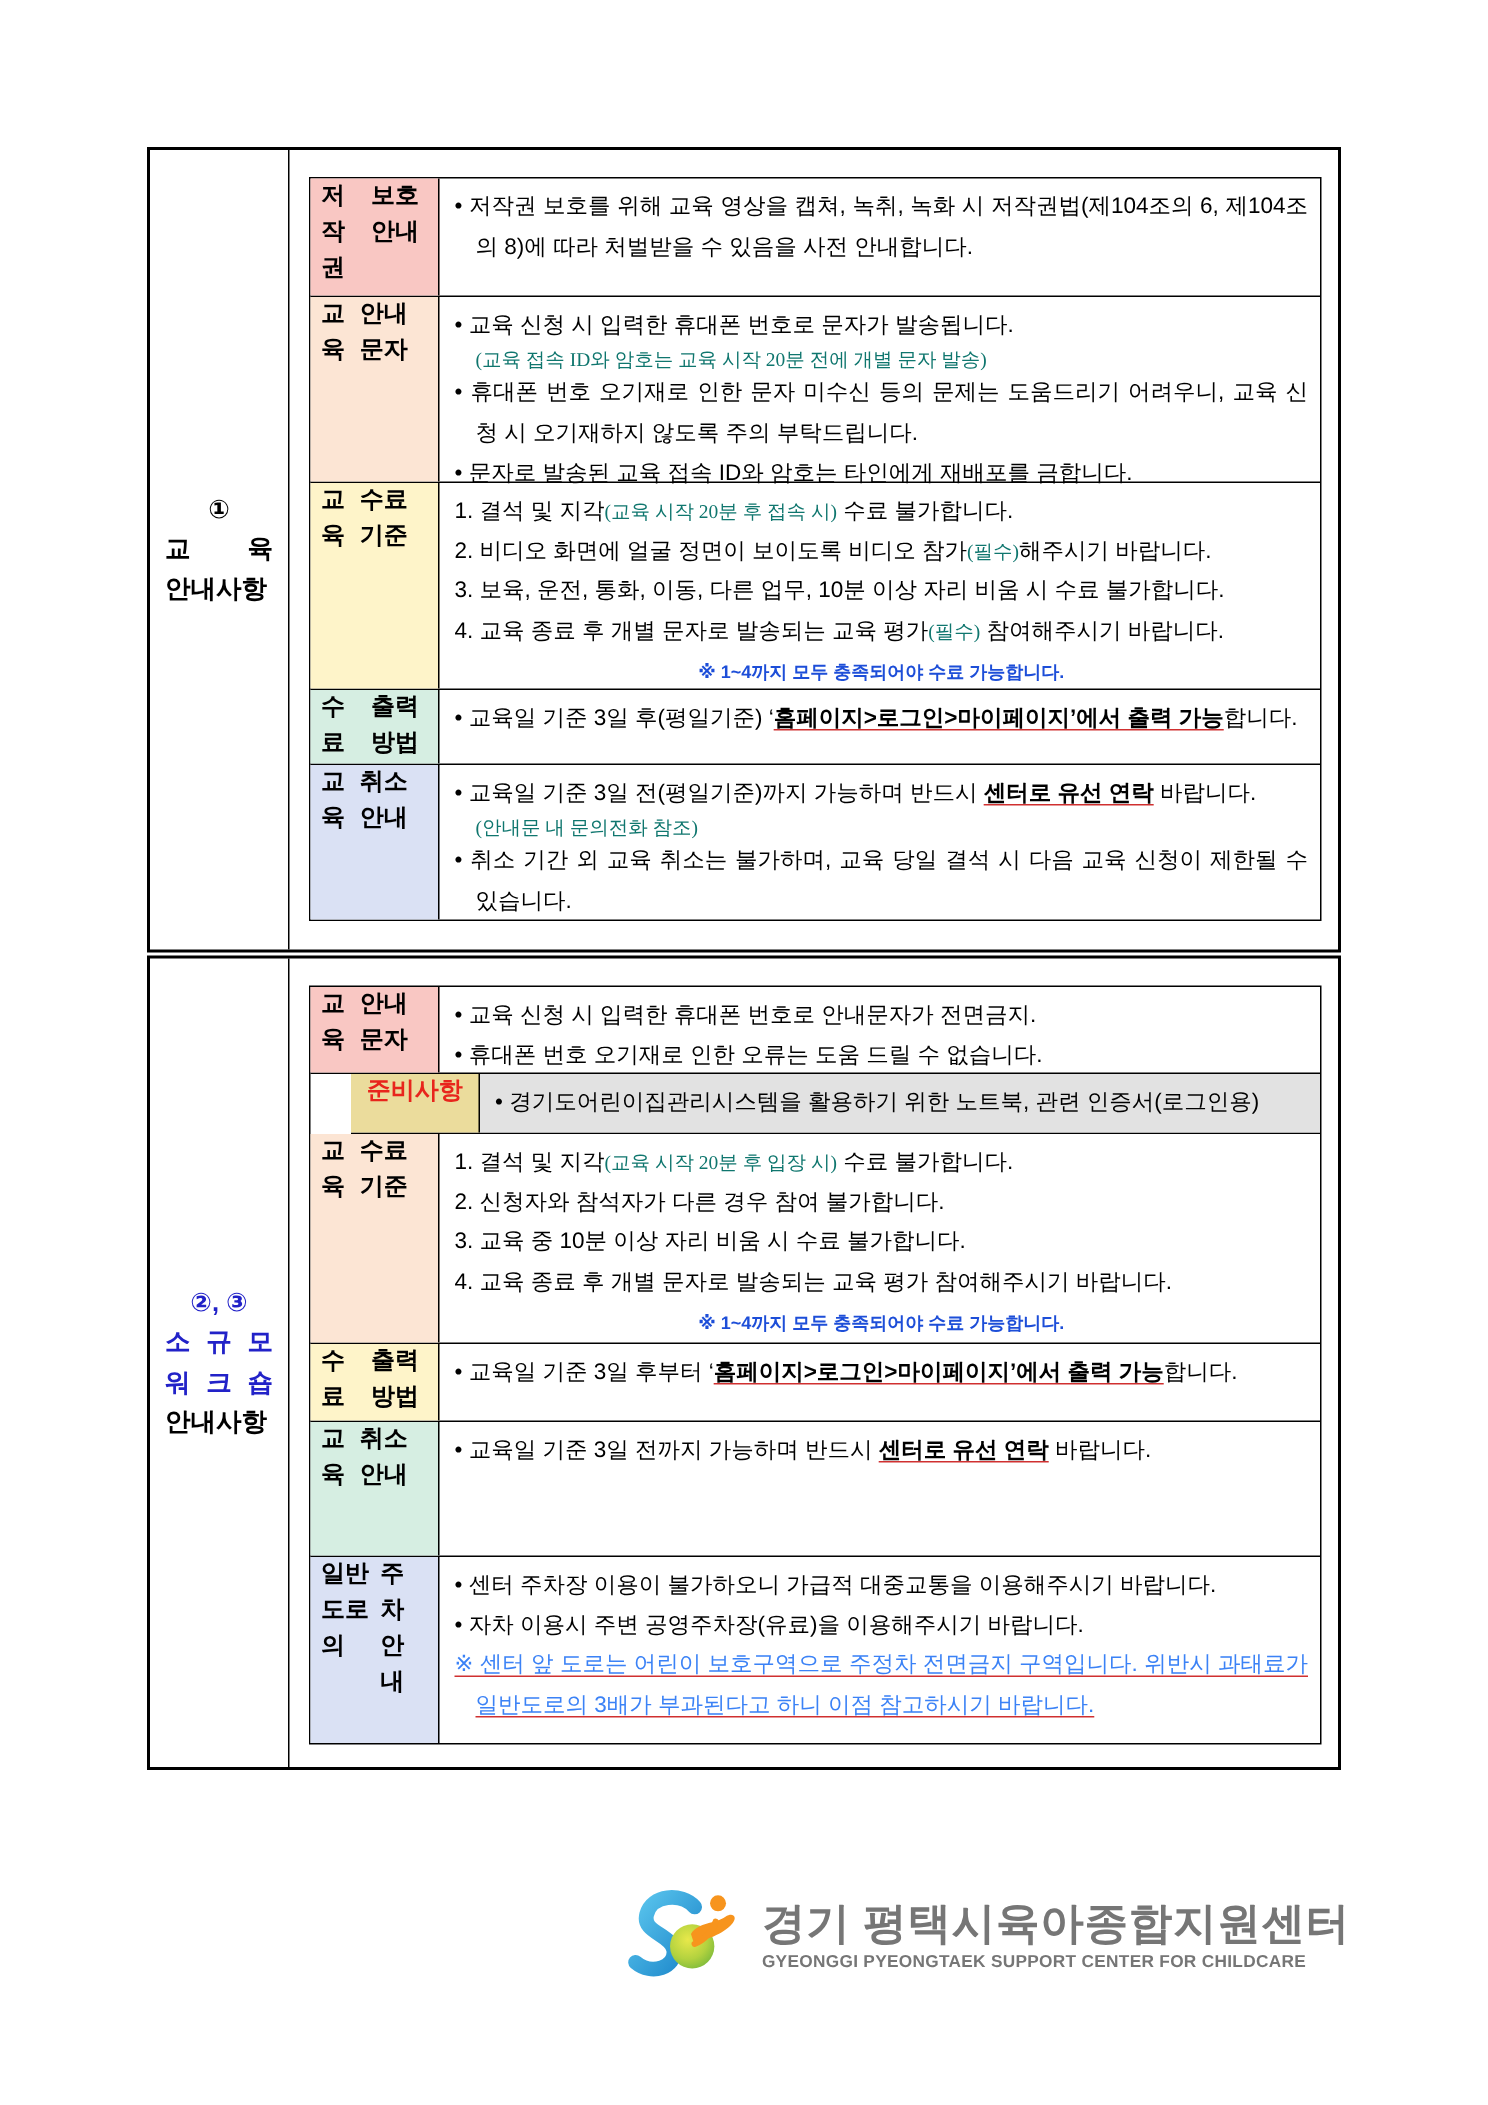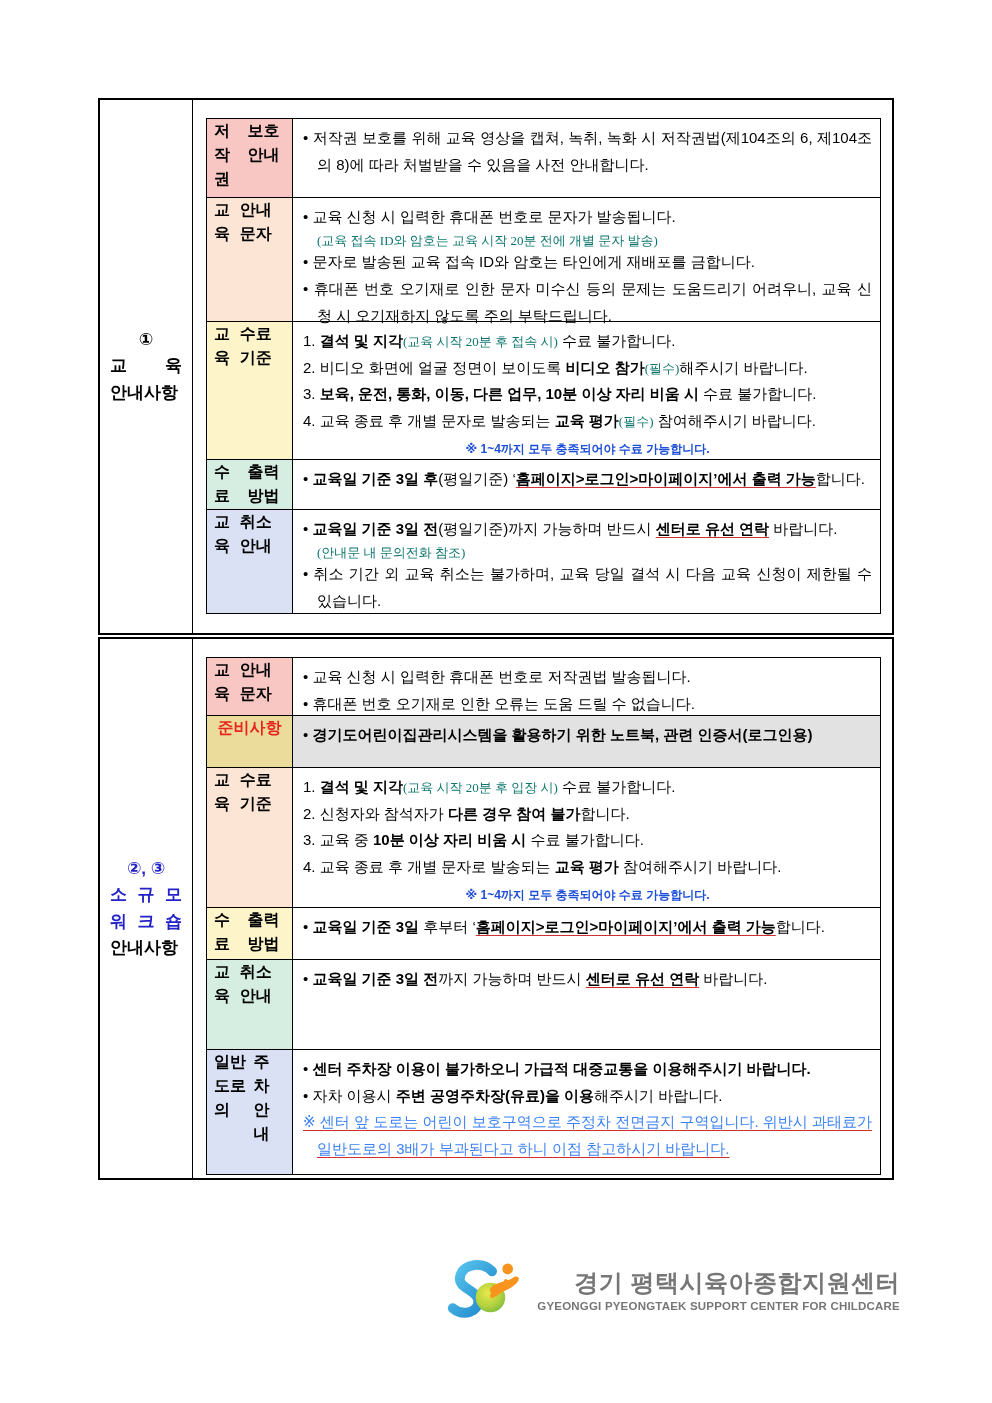--- a/index.html
+++ b/index.html
@@ -68,21 +68,21 @@
     line-height: 1.78;
     text-align: justify;
     padding-left: 14px;
     text-indent: -14px;
   }
   .line.num { padding-left: 18px; text-indent: -18px; }
   .line.center { text-align: center; text-align-last: center; padding-left: 0; text-indent: 0; }
   .line.sub { line-height: 1.25; padding-left: 14px; text-indent: 0; }
   .line.flush { padding-left: 0; text-indent: 0; }
   
-  .b { font-weight: bold; }
+  .b { font-weight: normal; }
   .blue { color: #0f766e; font-size: 13px; font-family: Liberation Serif, serif; }
   .red { color: #1d4ed8; font-weight: bold; font-size: 12px; }
   .bu {
     font-weight: bold;
     text-decoration: underline;
     text-decoration-color: #d03030;
     text-underline-offset: 3px;
   }
   .note {
     color: #3b82f6;
@@ -95,26 +95,25 @@
     position: absolute;
     top: 1258px;
     right: 92px;
     display: flex;
     align-items: center;
     gap: 8px;
   }
   .logo-icon { width: 82px; height: 66px; }
   .org-text { display: flex; flex-direction: column; }
   .org-kr {
-    font-size: 24px;
+    font-size: 29px;
     font-weight: bold;
     color: #767676;
     letter-spacing: 0.5px;
     line-height: 1.1;
-    text-align: right;
   }
   .org-en {
     font-size: 11.5px;
     font-weight: bold;
     color: #767676;
     letter-spacing: 0.2px;
     margin-top: 3px;
   }
 </style>
 </head>
@@ -142,22 +141,22 @@
         </div>
 
         <div class="irow" style="height: 124px;">
           <div class="ihead" style="background:#fce5d4;">
             <div class="hl">교  육</div>
             <div class="hl">안내문자</div>
           </div>
           <div class="icell">
               <div class="line"><span>• 교육 신청 시 입력한 휴대폰 번호로 문자가 발송됩니다.</span></div>
               <div class="line sub"><span class="blue">(교육 접속 ID와 암호는 교육 시작 20분 전에 개별 문자 발송)</span></div>
+              <div class="line"><span>• 휴대폰 번호 오기재로 인한 문자 미수신 등의 문제는 도움드리기 어려우니, 교육 신청 시 오기재하지 않도록 주의 부탁드립니다.</span></div>
               <div class="line"><span>• 문자로 발송된 교육 접속 ID와 암호는 타인에게 재배포를 금합니다.</span></div>
-              <div class="line"><span>• 휴대폰 번호 오기재로 인한 문자 미수신 등의 문제는 도움드리기 어려우니, 교육 신청 시 오기재하지 않도록 주의 부탁드립니다.</span></div>
             </div>
         </div>
 
         <div class="irow" style="height: 138px;">
           <div class="ihead" style="background:#fef4c9;">
             <div class="hl">교  육</div>
             <div class="hl">수료기준</div>
           </div>
           <div class="icell">
               <div class="line num"><span>1. </span><span class="b">결석 및 지각</span><span class="blue">(교육 시작 20분 후 접속 시)</span><span> 수료 불가합니다.</span></div>
@@ -203,26 +202,26 @@
     </div>
     <div class="outer-content">
       <div class="inner">
 
         <div class="irow" style="height: 58px;">
           <div class="ihead" style="background:#f9c7c3;">
             <div class="hl">교  육</div>
             <div class="hl">안내문자</div>
           </div>
           <div class="icell">
-              <div class="line"><span>• 교육 신청 시 입력한 휴대폰 번호로 저작권법 발송됩니다.</span></div>
+              <div class="line"><span>• 교육 신청 시 입력한 휴대폰 번호로 안내문자가 전면금지.</span></div>
               <div class="line"><span>• 휴대폰 번호 오기재로 인한 오류는 도움 드릴 수 없습니다.</span></div>
             </div>
         </div>
 
-        <div class="irow" style="height: 52px;">
+        <div class="irow" style="height: 40px; margin-left: 27px;">
           <div class="ihead red-h" style="background:#ebdc9c;">
             <div class="hl">준비사항</div>
           </div>
           <div class="icell" style="background:#e2e2e2;">
               <div class="line"><span>• </span><span class="b">경기도어린이집관리시스템을 활용하기 위한 노트북, 관련 인증서(로그인용)</span></div>
             </div>
         </div>
 
         <div class="irow" style="height: 140px;">
           <div class="ihead" style="background:#fce5d4;">

